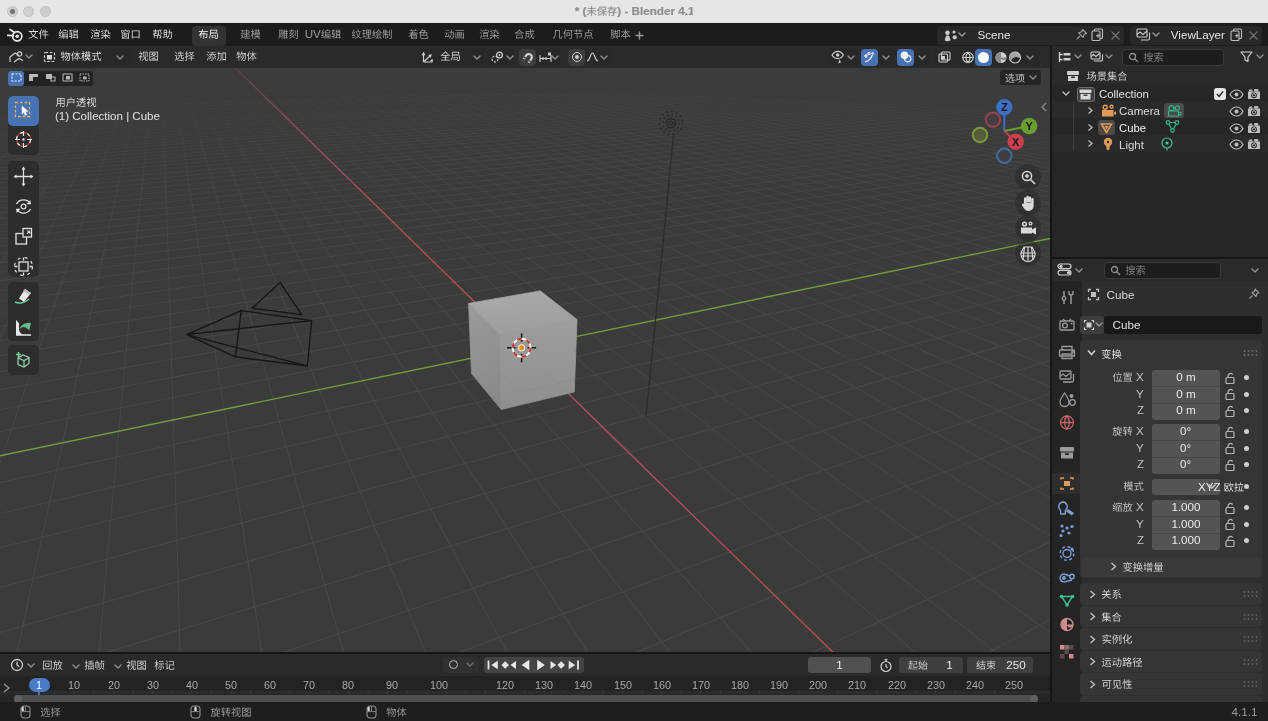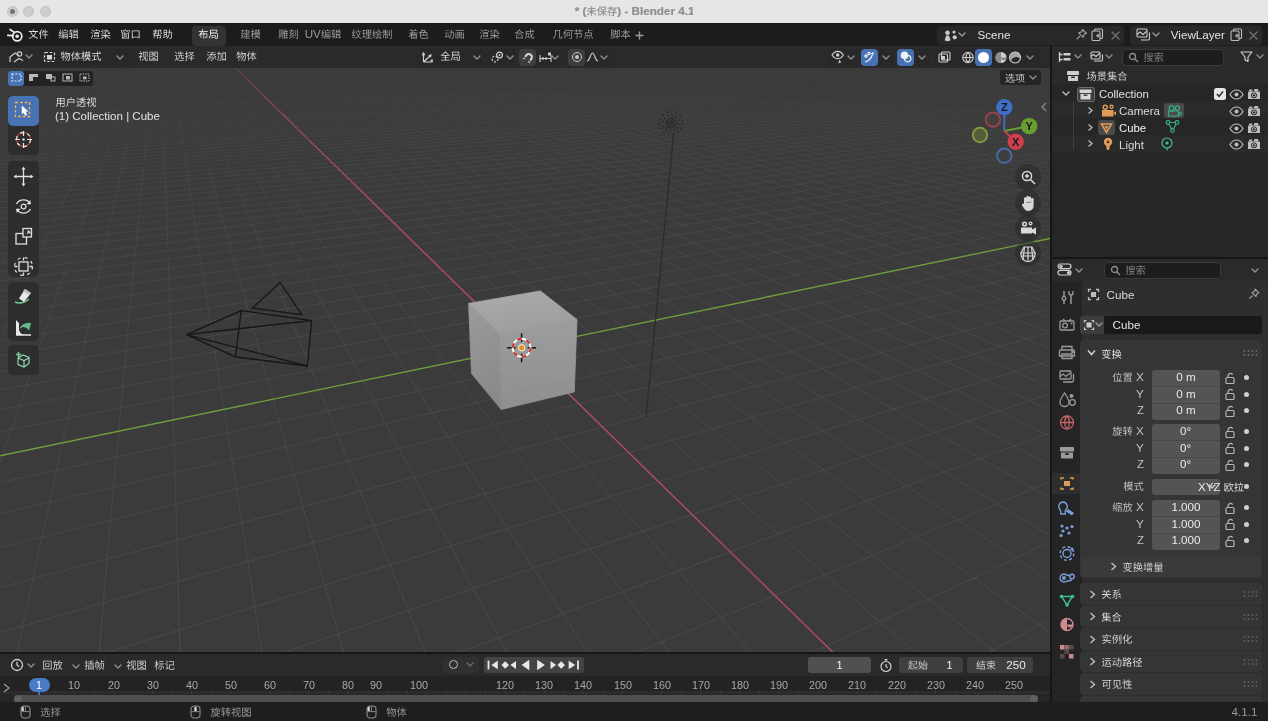--- a/index.html
+++ b/index.html
@@ -1691,28 +1691,28 @@
         </g>
       </svg>
     </div>
     <div class="ab" style="left:342px;top:678.7px">
       <svg class="t" width="12" height="13" viewBox="0 -10.34 12.24 13.20">
         <g fill="#a8a8a8">
           <text x="0.0" y="0" font-family="Liberation Sans" font-size="11px">80</text>
         </g>
       </svg>
     </div>
-    <div class="ab" style="left:370px;top:678.7px">
+    <div class="ab" style="left:386px;top:678.7px">
       <svg class="t" width="12" height="13" viewBox="0 -10.34 12.24 13.20">
         <g fill="#a8a8a8">
           <text x="0.0" y="0" font-family="Liberation Sans" font-size="11px">90</text>
         </g>
       </svg>
     </div>
-    <div class="ab" style="left:410px;top:678.7px">
+    <div class="ab" style="left:430px;top:678.7px">
       <svg class="t" width="18" height="13" viewBox="0 -10.34 18.35 13.20">
         <g fill="#a8a8a8">
           <text x="0.0" y="0" font-family="Liberation Sans" font-size="11px">100</text>
         </g>
       </svg>
     </div>
     <div class="ab" style="left:457px;top:709px">
       <svg class="t" width="18" height="13" viewBox="0 -10.34 18.35 13.20">
         <g fill="#a8a8a8">
           <text x="0.0" y="0" font-family="Liberation Sans" font-size="11px">110</text>

